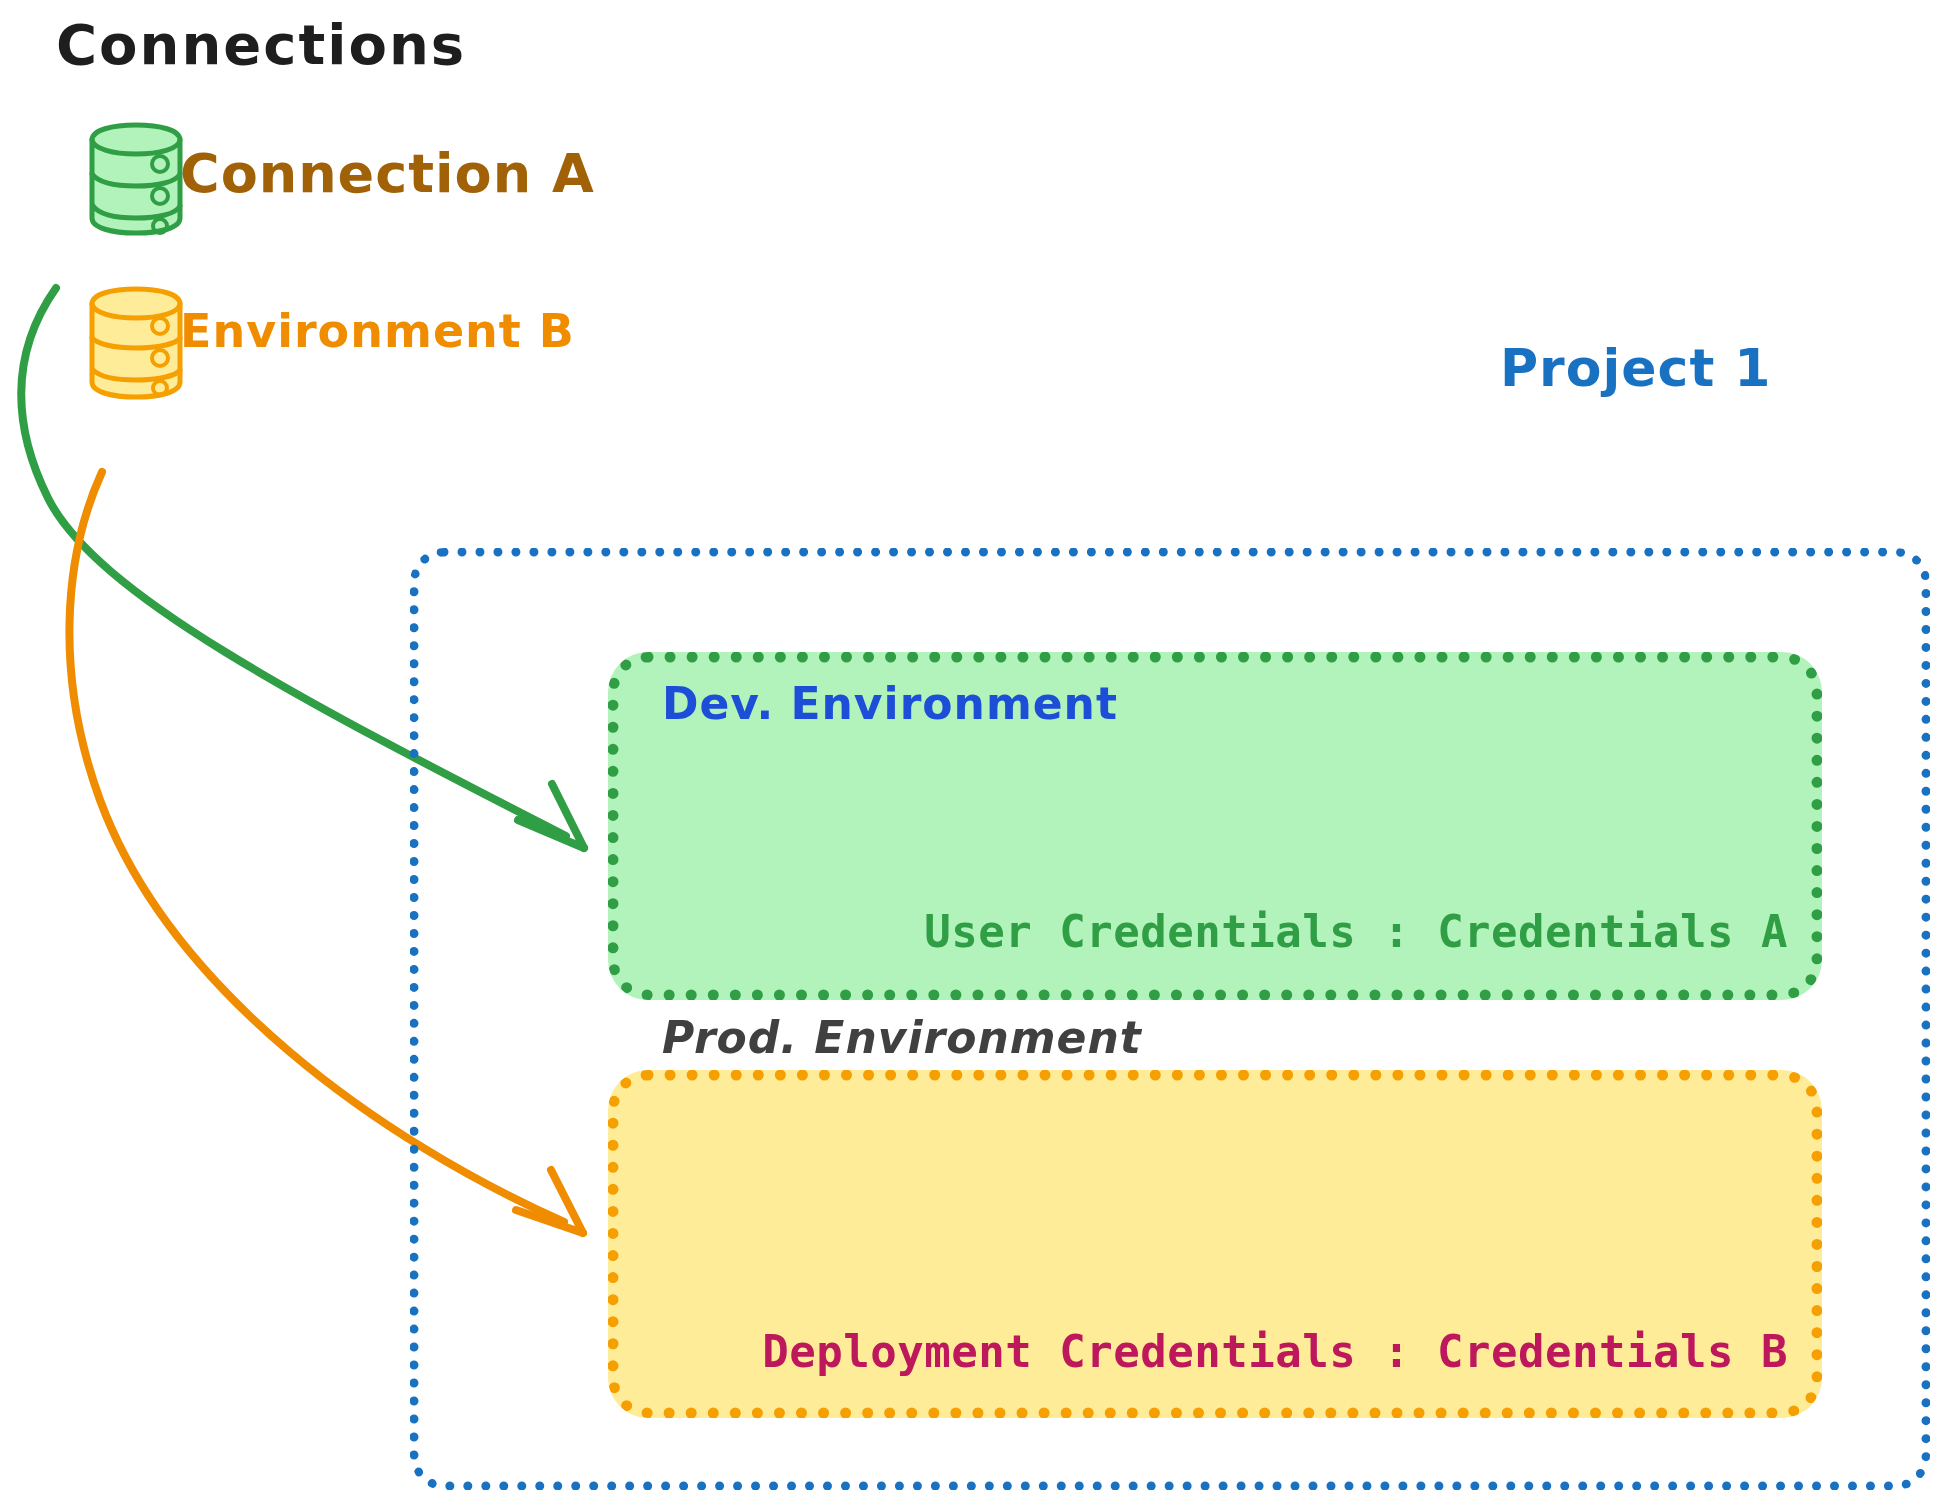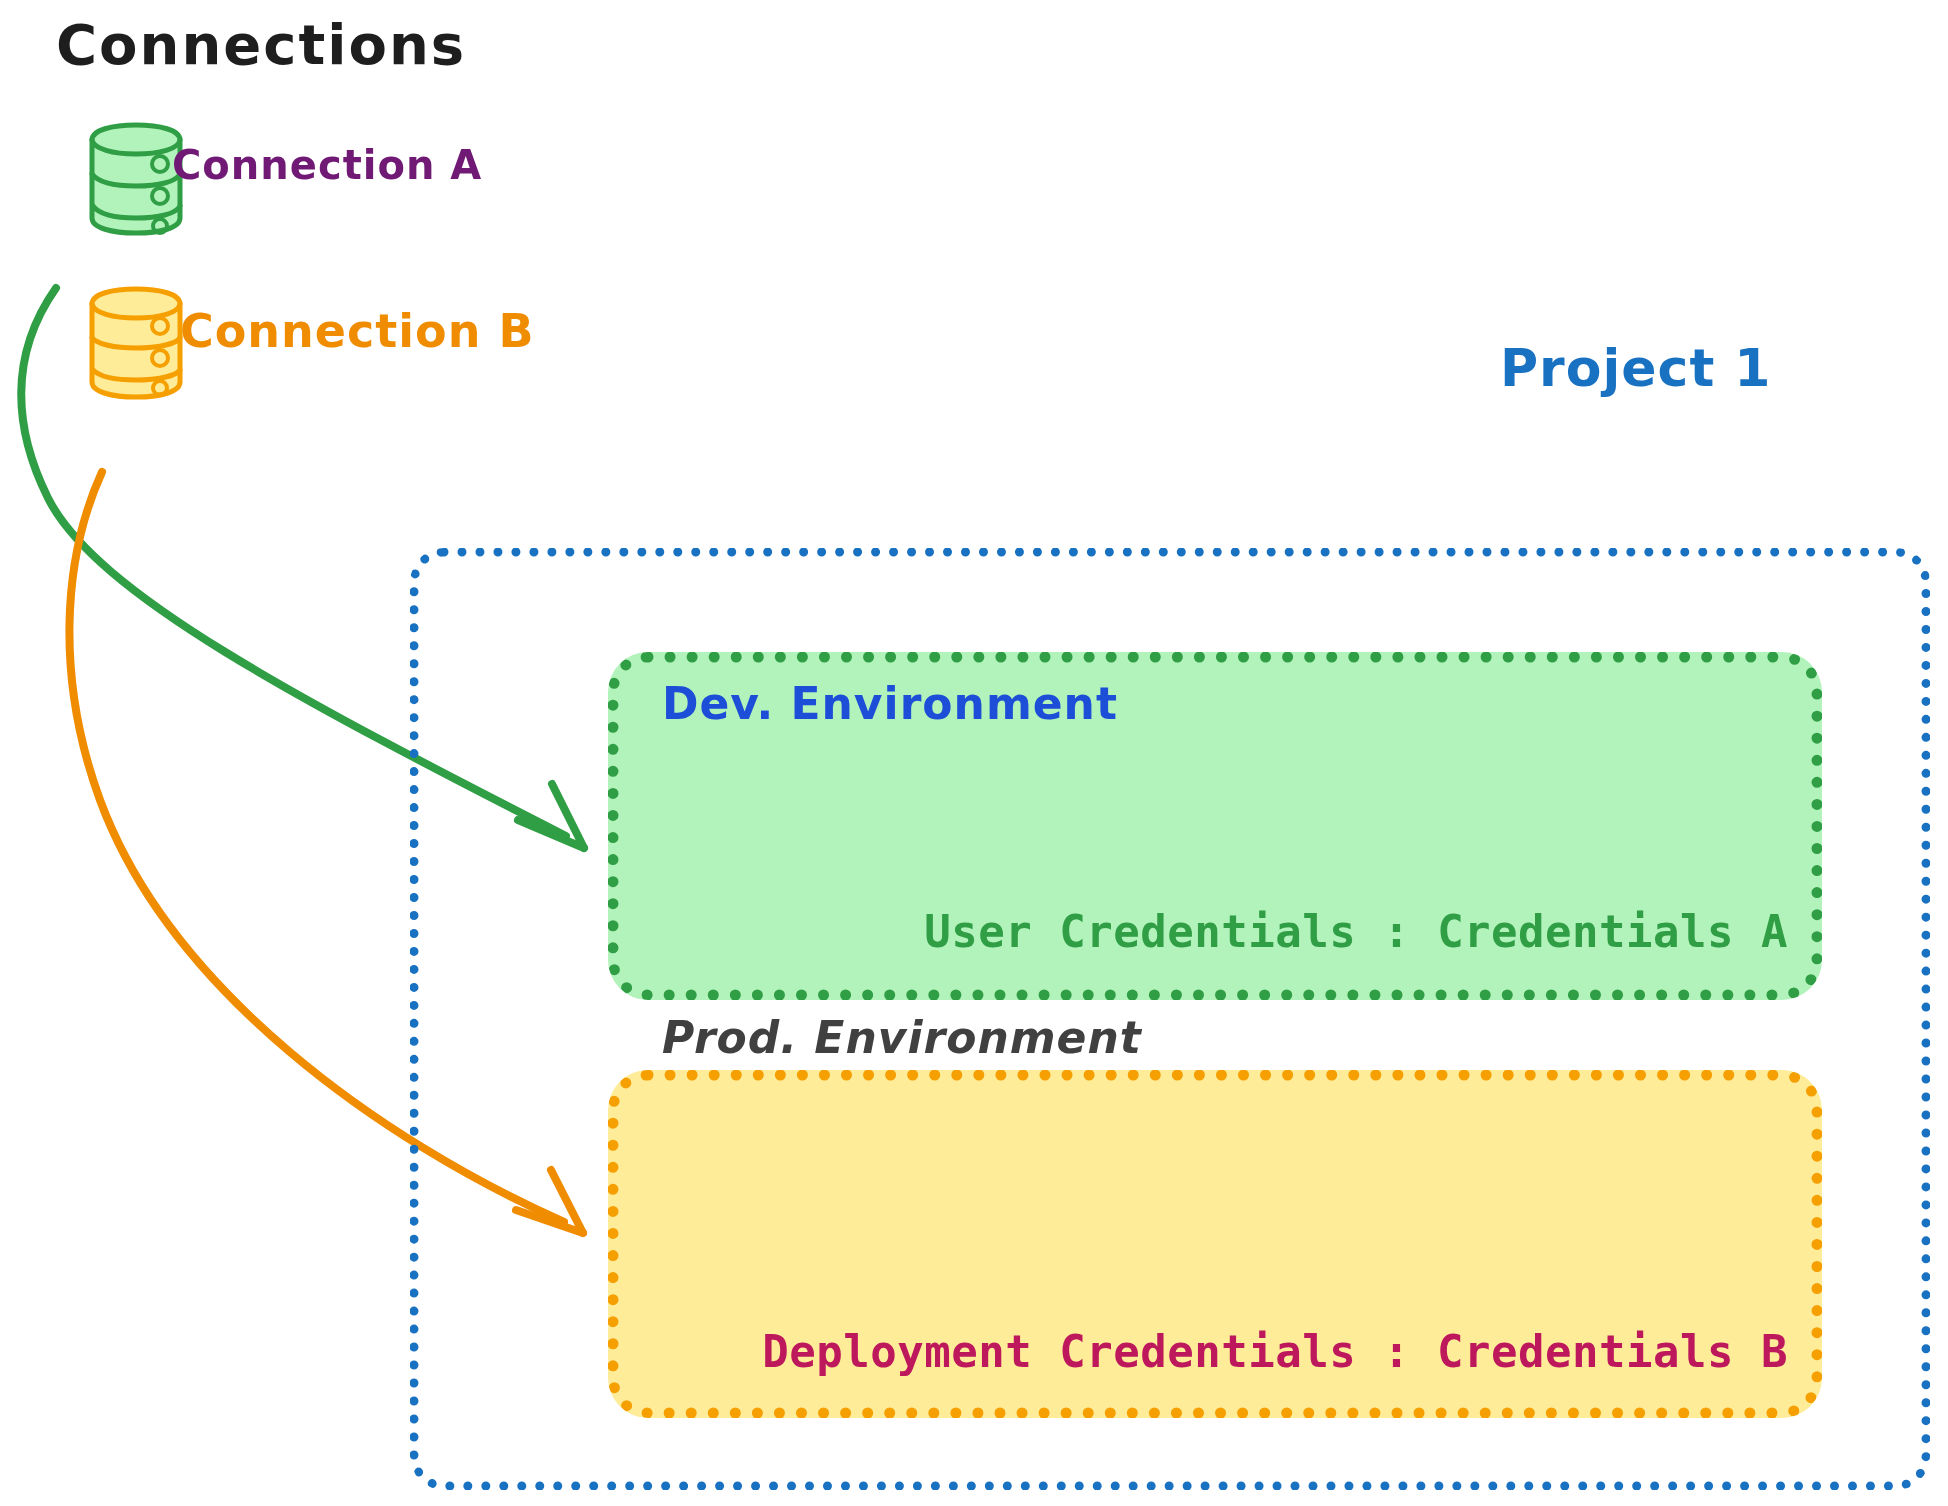--- a/index.html
+++ b/index.html
@@ -34,24 +34,24 @@
   }
   #title-connections {
     left: 56px;
     top: 12px;
     font-size: 56px;
     color: #1e1e1e;
     letter-spacing: 2px;
     text-align: center;
   }
   #label-connection-a {
-    left: 172px;
+    left: 180px;
     top: 142px;
-    font-size: 40px;
-    color: #701a75;
+    font-size: 54px;
+    color: #a16207;
   }
   #label-connection-b {
     left: 180px;
     top: 304px;
     font-size: 46px;
     color: #f08c00;
   }
   #label-project-title {
     left: 1500px;
     top: 338px;
@@ -171,21 +171,21 @@
                C 102 110 82 115 58 115 C 34 115 14 110 14 100 Z" fill="#ffec99" stroke="#f59f00" stroke-width="5" stroke-linejoin="round"></path>
       <path d="M 14 22 C 16 31 35 36 58 36 C 81 36 101 31 102 22" fill="none" stroke="#f59f00" stroke-width="5" stroke-linecap="round"></path>
       <path d="M 14 56 C 20 62 36 66 58 66 C 80 66 98 62 102 56" fill="none" stroke="#f59f00" stroke-width="5" stroke-linecap="round"></path>
       <path d="M 15 88 C 21 94 36 98 58 98 C 80 98 98 94 102 88" fill="none" stroke="#f59f00" stroke-width="5" stroke-linecap="round"></path>
       <circle cx="82" cy="44" r="8" fill="none" stroke="#f59f00" stroke-width="4"></circle>
       <circle cx="82" cy="76" r="8" fill="none" stroke="#f59f00" stroke-width="4"></circle>
       <circle cx="82" cy="106" r="7" fill="none" stroke="#f59f00" stroke-width="4"></circle>
     </g>
   </svg>
 
-  <div class="hand" id="label-connection-b">Connection B</div>
+  <div class="hand" id="label-connection-b">Environment B</div>
 
   <div class="hand" id="label-project-title">Project 1</div>
 
   <div class="box" id="project-container"></div>
 
   <div class="box" id="dev-environment-box"></div>
   <div class="hand" id="label-dev-env">Dev. Environment</div>
   <div class="mono" id="label-dev-credentials">User Credentials : Credentials A</div>
 
   <div class="box" id="prod-environment-box"></div>

